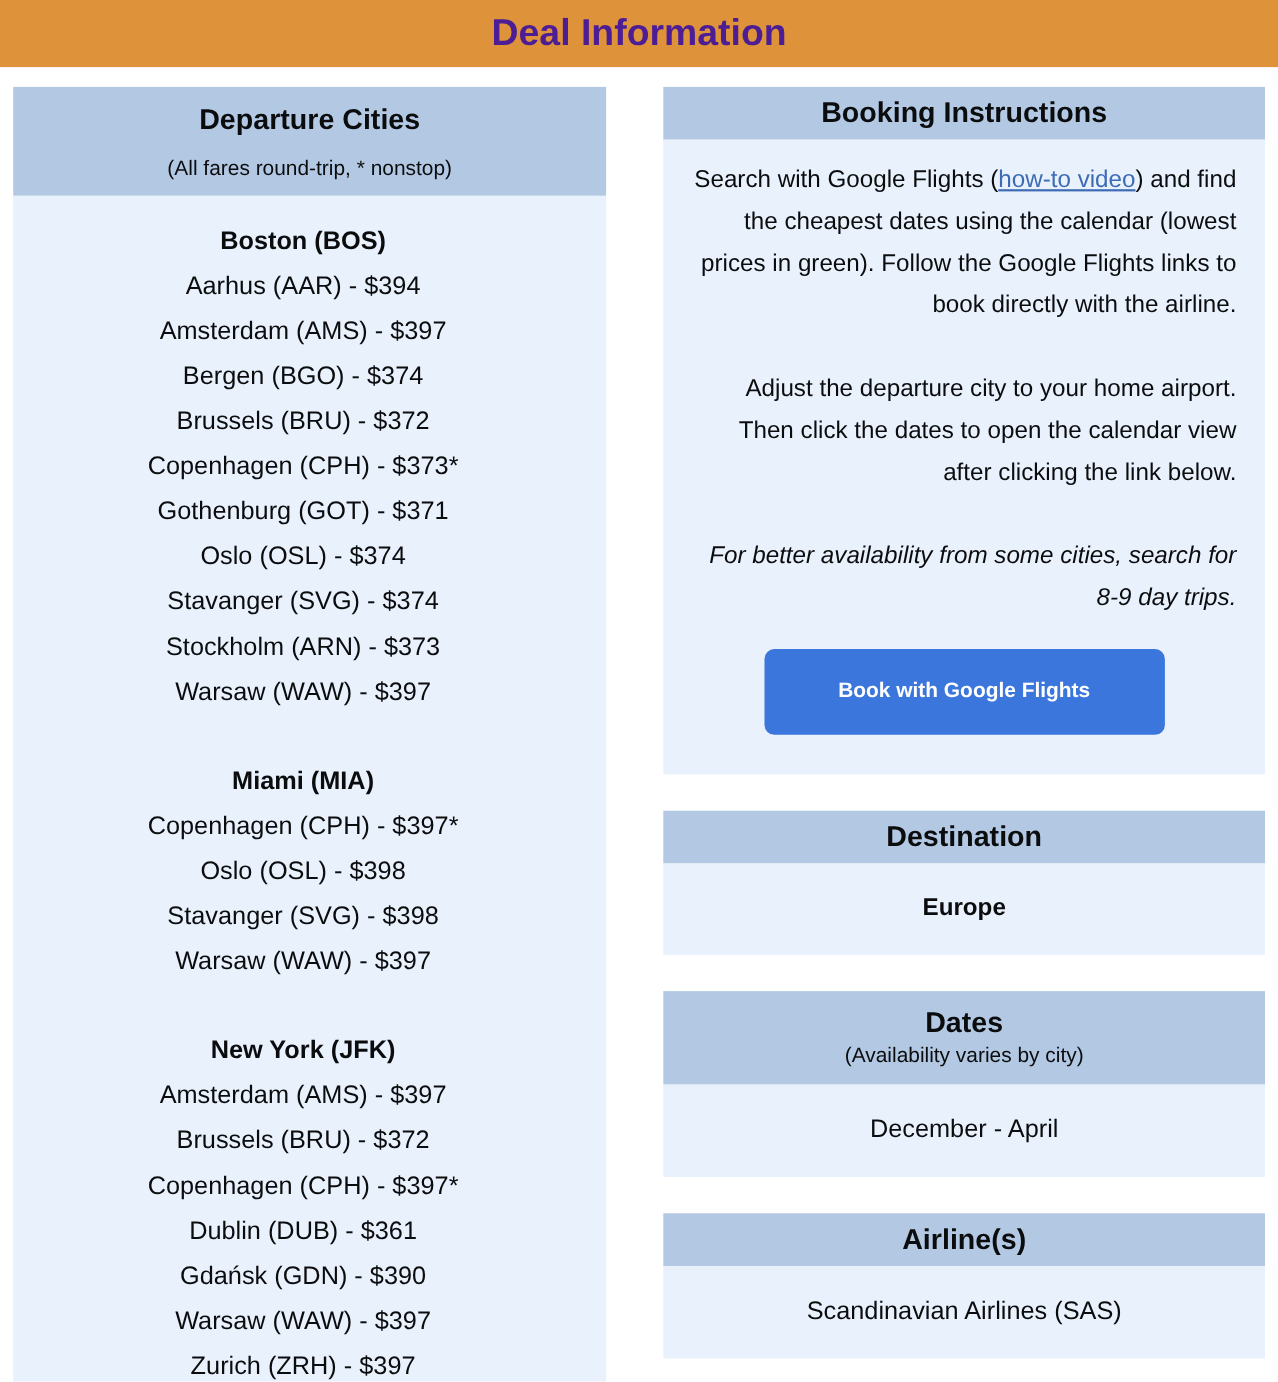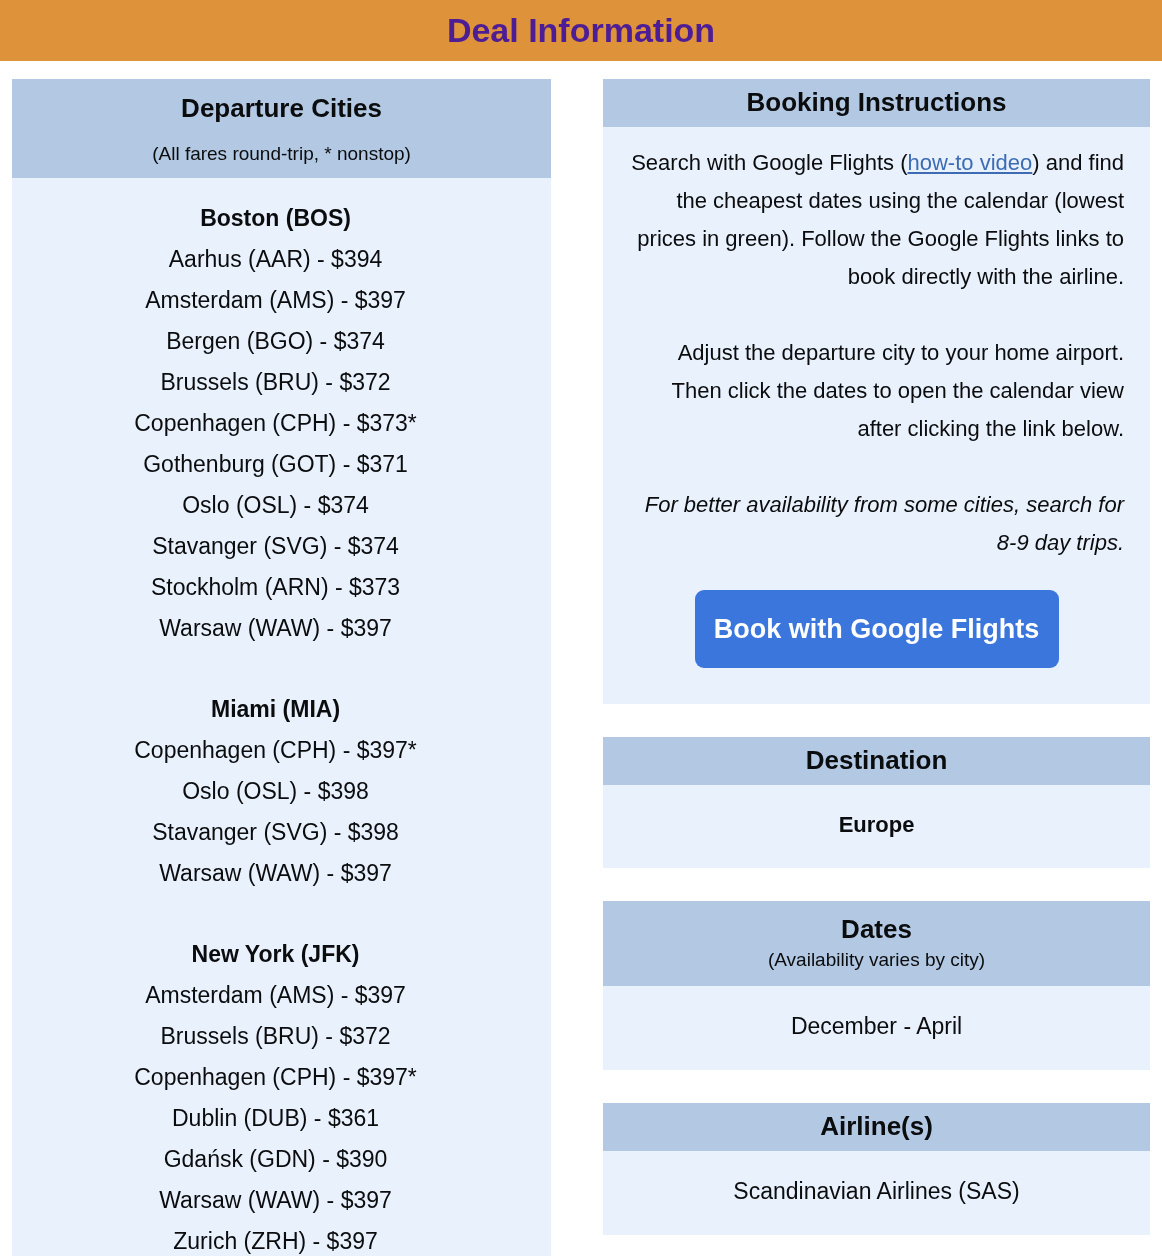--- a/index.html
+++ b/index.html
@@ -46,21 +46,21 @@
   }
   .booking p { margin:0;text-align:right; }
   .booking p + p { margin-top:38px; }
   .booking .italic { font-style:italic; }
   .inline-link { color:#3d6cb4; text-decoration:underline; cursor:pointer; }
 
   .cta-wrap { margin-top:28px; }
   .cta-button {
     width:364px; height:78px; background:#3b76dd; color:#ffffff;
     border:none; border-radius:9px; font-family:inherit;
-    font-size:27px; font-weight:bold; cursor:pointer;
+    font-size:19px; font-weight:bold; cursor:pointer;
   }
 
   .section { margin-bottom:33px; }
   .value-body { padding:27px 0 30px 0; font-size:23px; }
   .destination .value-body { font-weight:bold; font-size:22px; }
   .dates .panel-header { padding:13px 0 15px 0; }
   .airlines { margin-bottom:0; }
 </style>
 </head>
 <body>

